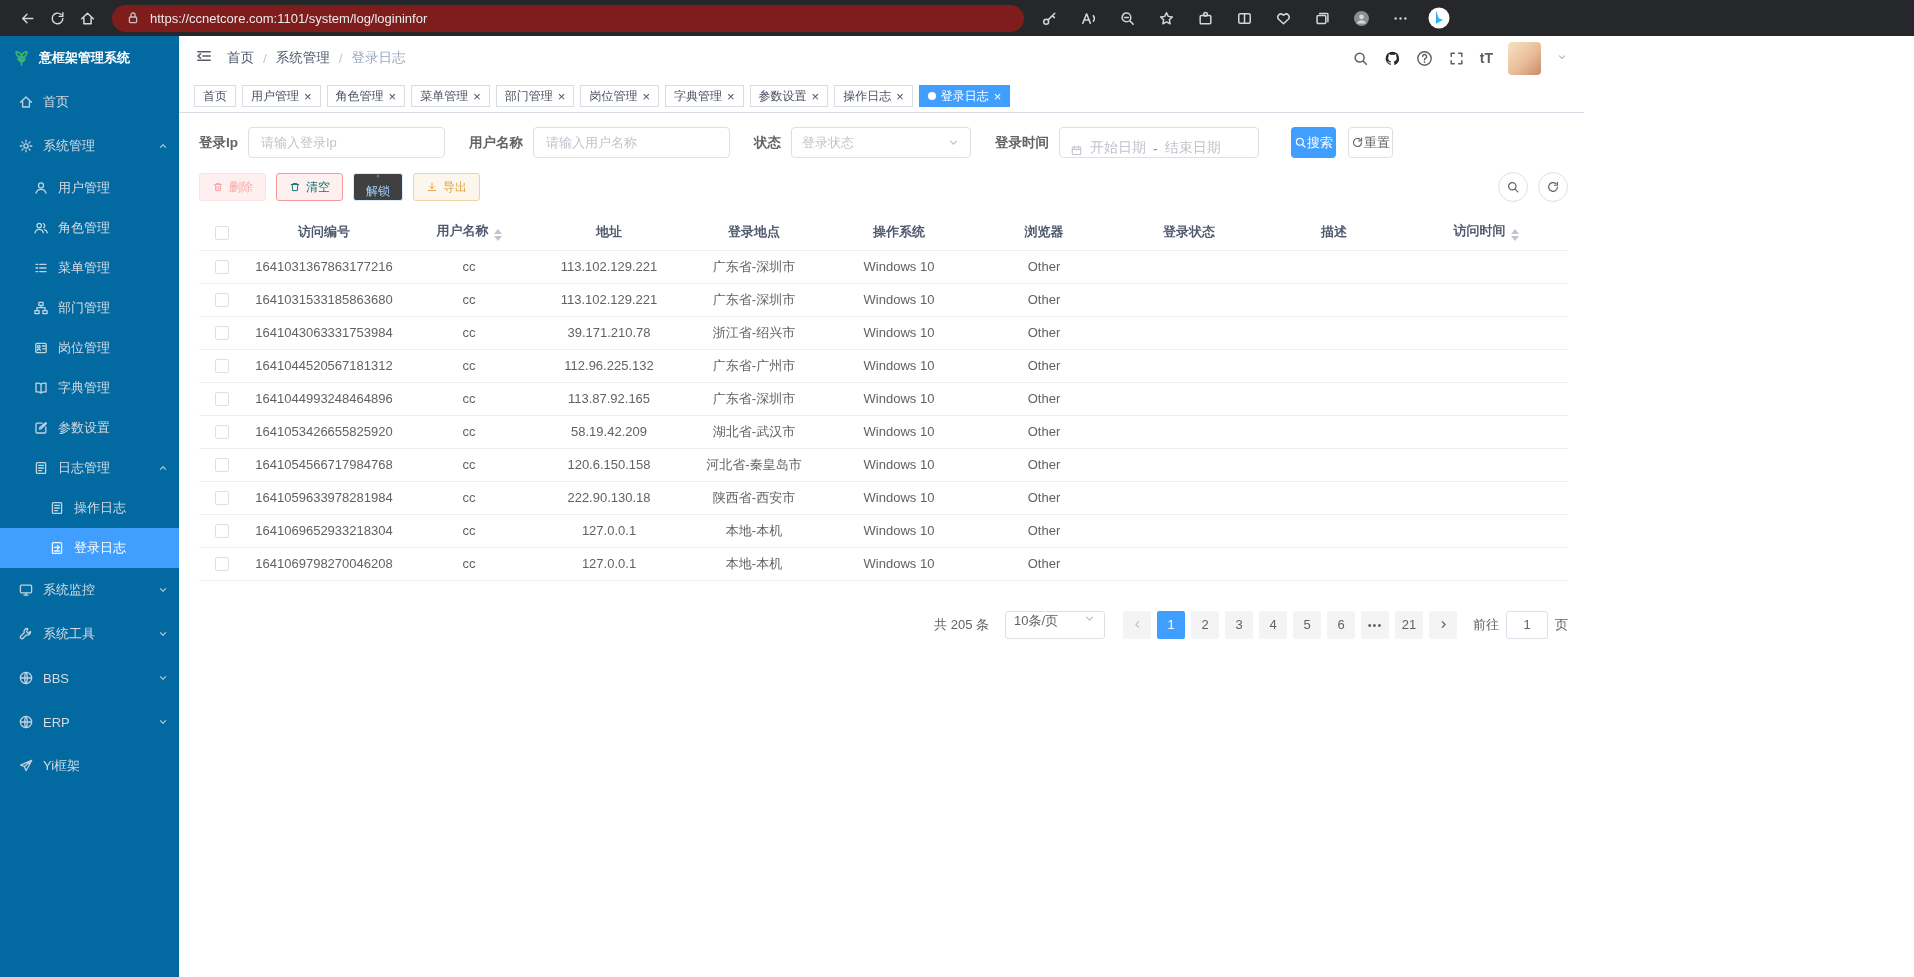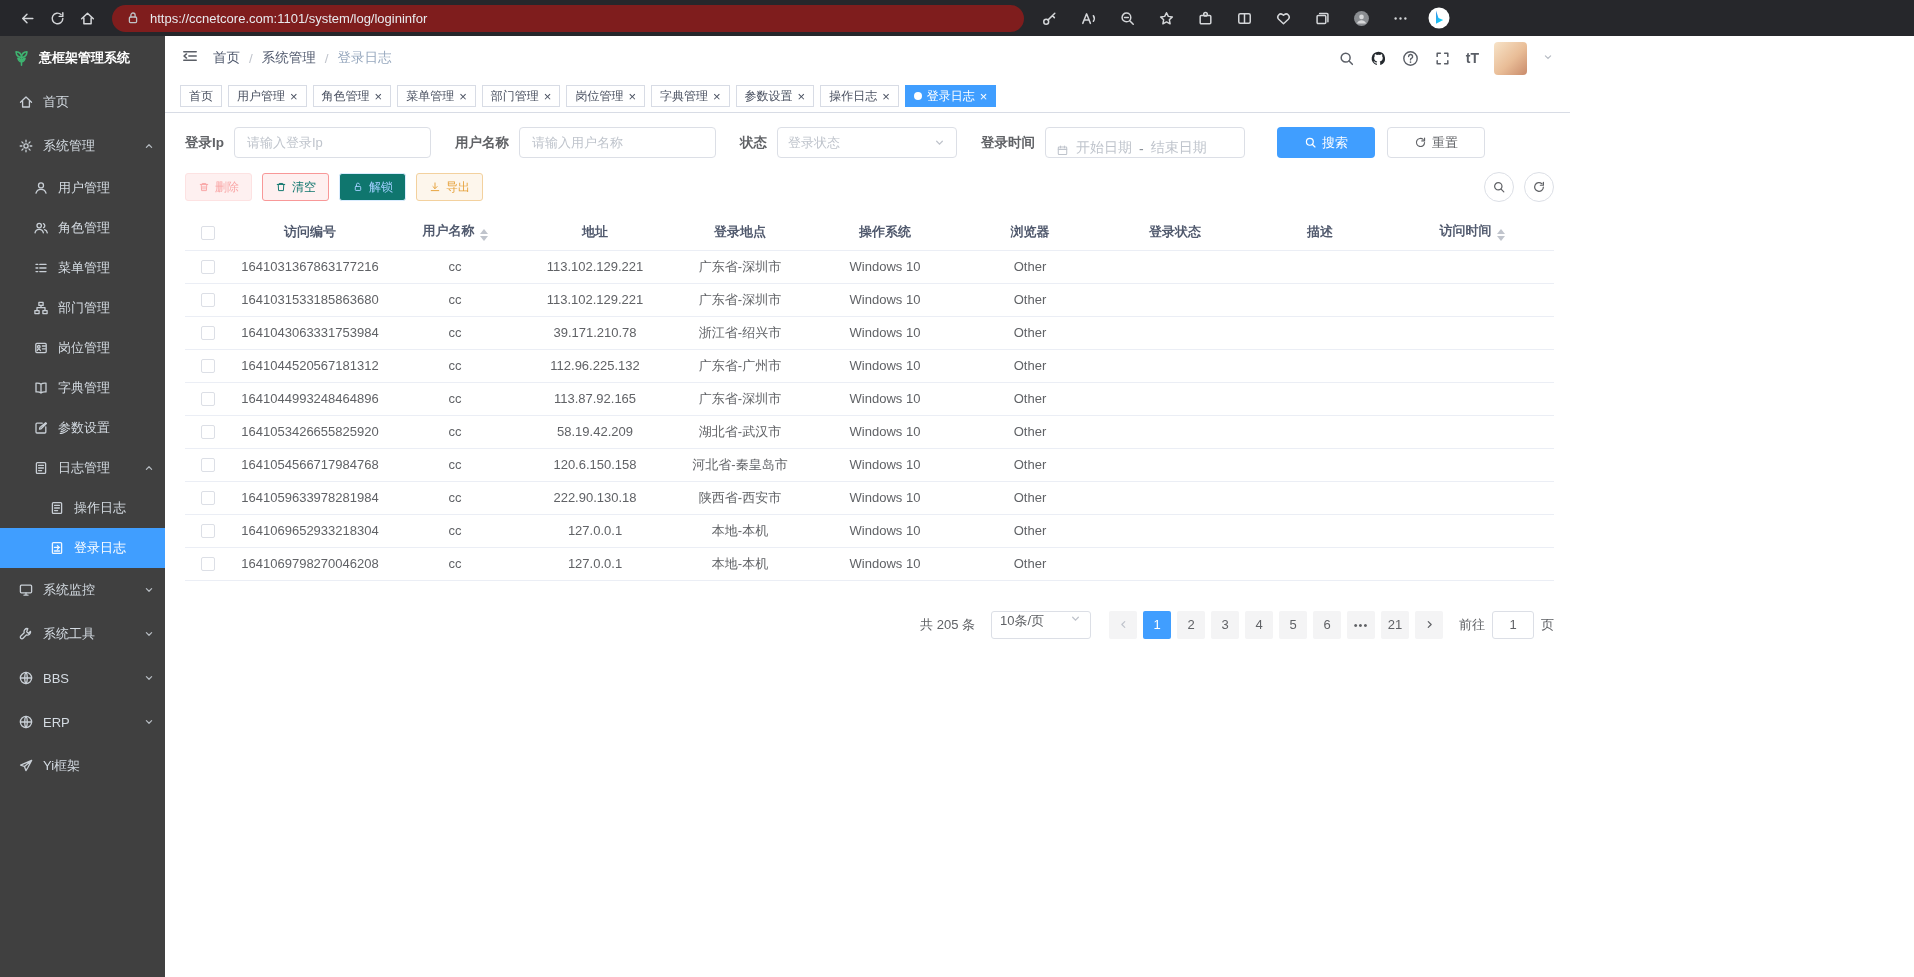--- a/index.html
+++ b/index.html
@@ -15,21 +15,21 @@
   .chrome-btn svg { width:17px; height:17px; }
   .urlbar { width:912px; height:27px; background:#7f1d1d; border-radius:14px; display:flex;
             align-items:center; gap:9px; padding:0 13px; margin:0 10px; color:#e8eaed;
             font-size:13px; cursor:text; flex:none; }
   .urlbar .icon { color:#bfc2c6; }
   .chrome-icons { display:flex; align-items:center; gap:9px; }
   .copilot svg { width:24px; height:24px; }
 
   
   .app { display:flex; height:941px; }
-  .sidebar { width:165px; flex:none; background:#404040; color:#cfd6dd; overflow:hidden; }
+  .sidebar { width:179px; flex:none; background:#0369a1; color:#cfd6dd; overflow:hidden; }
   .logo { height:44px; display:flex; align-items:center; gap:8px; padding:0 12px; color:#fff;
           font-size:13px; font-weight:700; white-space:nowrap; }
   .logo .icon svg { width:19px; height:19px; }
   .menu-item { display:flex; align-items:center; gap:9px; font-size:13px; cursor:pointer;
                color:#d4dbe2; padding-right:10px; white-space:nowrap; }
   .menu-item.lvl1 { height:44px; padding-left:18px; }
   .menu-item.lvl2 { height:40px; padding-left:33px; }
   .menu-item.lvl3 { height:40px; padding-left:49px; }
   .menu-item .mi { opacity:.92; }
   .menu-item .chev { margin-left:auto; opacity:.8; }
@@ -76,33 +76,33 @@
   .tinput::placeholder { color:#bfc4cc; }
   .fselect { width:180px; height:31px; border:1px solid #dcdfe6; border-radius:4px; padding:0 10px;
              display:flex; align-items:center; justify-content:space-between; cursor:pointer;
              font-size:13px; color:#bfc4cc; background:#fff; }
   .fselect .icon, .psize .icon { color:#c0c4cc; }
   .fselect .icon svg, .psize .icon svg, .daterange .icon svg { width:13px; height:13px; }
   .daterange { width:200px; height:31px; border:1px solid #dcdfe6; border-radius:4px; padding:0 10px;
                display:flex; align-items:flex-end; gap:7px; font-size:14px; color:#bfc4cc;
                background:#fff; cursor:pointer; }
   .daterange .dsep { color:#8a9099; }
-  .btn { height:31px; border-radius:4px; font-size:13px; display:flex; align-items:center; gap:5px;
-         padding:0 26px; cursor:pointer; border:1px solid transparent; white-space:nowrap; }
+  .btn { height:31px; border-radius:4px; font-size:13px; display:flex; align-items:center; 
+         padding:0 2px; cursor:pointer; border:1px solid transparent; white-space:nowrap; }
   .btn svg { width:13px; height:13px; }
   .btn-search { background:#409eff; color:#fff; margin-left:8px; }
   .btn-reset  { background:#fff; color:#606266; border-color:#dcdfe6; margin-left:12px; }
 
   .toolbar { margin-top:14px; display:flex; align-items:center; gap:10px; }
   .tb { height:28px; padding:0 12px; border-radius:3px; font-size:12px; display:flex;
         align-items:center; gap:5px; border:1px solid transparent; cursor:pointer; }
   .tb svg { width:12px; height:12px; }
   .tb-delete { background:#fef0f0; border-color:#fde2e2; color:#f9a7a7; cursor:not-allowed; }
   .tb-clear  { background:#fef0f0; border-color:#f89898; color:#0f766e; }
-  .tb-unlock { background:#0f766e; border-color:#d9ecff; color:#a0cfff; cursor:not-allowed; }
+  .tb-unlock { background:#404040; border-color:#d9ecff; color:#a0cfff; cursor:not-allowed;flex-direction:column; }
   .tb-export { background:#fdf6ec; border-color:#f3d19e; color:#e6a23c; }
   .toolbar-right { margin-left:auto; display:flex; gap:10px; }
   .circle-btn { width:30px; height:30px; border-radius:50%; border:1px solid #dcdfe6; background:#fff;
                 color:#606266; display:flex; align-items:center; justify-content:center; cursor:pointer; }
   .circle-btn svg { width:14px; height:14px; }
 
   table.grid { width:1369px; border-collapse:collapse; table-layout:fixed; margin-top:12px; }
   .grid th { height:36px; font-size:13px; font-weight:700; color:#515a6e; text-align:center;
              border-bottom:1px solid #ebeef5; white-space:nowrap; }
   .grid td { height:33px; font-size:13px; color:#606266; text-align:center;

